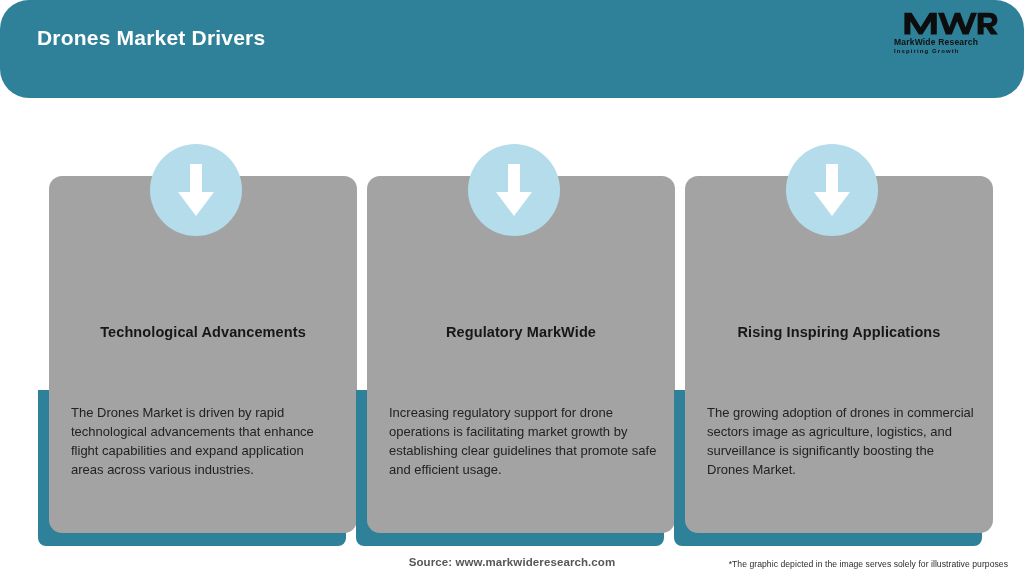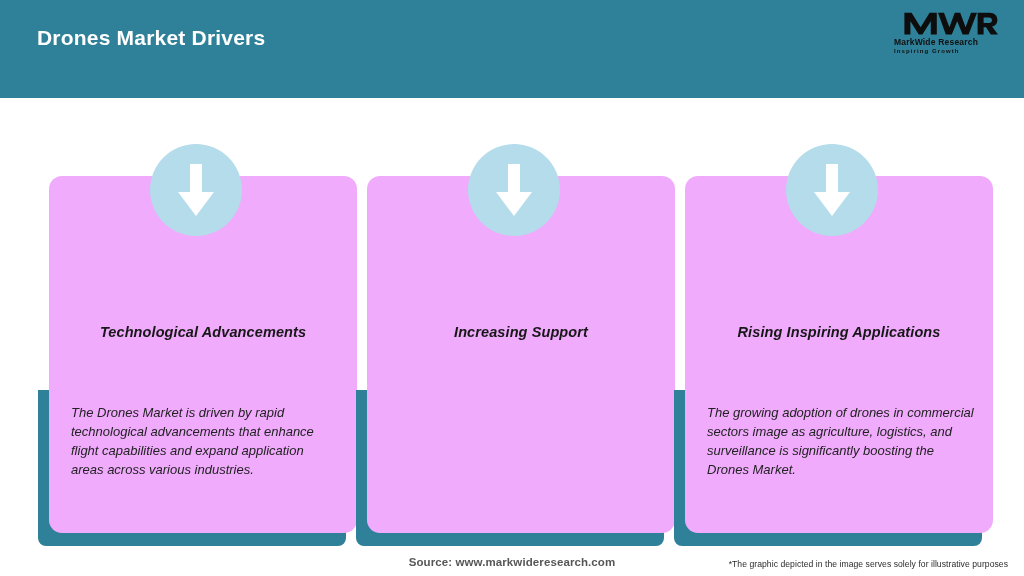--- a/index.html
+++ b/index.html
@@ -18,20 +18,21 @@
 
   
   .header {
     position: absolute;
     left: 0;
     top: 0;
     width: 1024px;
     height: 98px;
     background: #2e8198;
     box-sizing: border-box;
+    border-radius: 29px;
   }
   .header-title {
     position: absolute;
     left: 37px;
     top: 26px;
     font-size: 21px;
     font-weight: bold;
     color: #ffffff;
     letter-spacing: 0.2px;
     white-space: nowrap;
@@ -101,25 +102,24 @@
     border-bottom-right-radius: 8px;
   }
 
   
   .card-panel {
     position: absolute;
     left: 11px;
     top: 78px;
     width: 308px;
     height: 357px;
-    background: #f0abfc;
+    background: #a3a3a3;
     border-radius: 13px;
     box-sizing: border-box;
     padding: 0 26px;
-    font-style: italic;
   }
 
   
   .icon-circle {
     position: absolute;
     left: 112px;
     top: 46px;
     width: 92px;
     height: 92px;
     border-radius: 50%;
@@ -208,21 +208,22 @@
     <div class="icon-circle">
       <svg width="40" height="56" viewBox="0 0 40 56" aria-hidden="true">
         <path d="M14 2 L26 2 L26 30 L38 30 L20 54 L2 30 L14 30 Z" fill="#ffffff"></path>
       </svg>
     </div>
   </div>
 
   <div class="card-wrap c2">
     <div class="card-frame"></div>
     <div class="card-panel">
-      <div class="card-title">Increasing Support</div>
+      <div class="card-title">Regulatory MarkWide</div>
+      <div class="card-body">Increasing regulatory support for drone operations is facilitating market growth by establishing clear guidelines that promote safe and efficient usage.</div>
     </div>
     <div class="icon-circle">
       <svg width="40" height="56" viewBox="0 0 40 56" aria-hidden="true">
         <path d="M14 2 L26 2 L26 30 L38 30 L20 54 L2 30 L14 30 Z" fill="#ffffff"></path>
       </svg>
     </div>
   </div>
 
   <div class="card-wrap c3">
     <div class="card-frame"></div>

